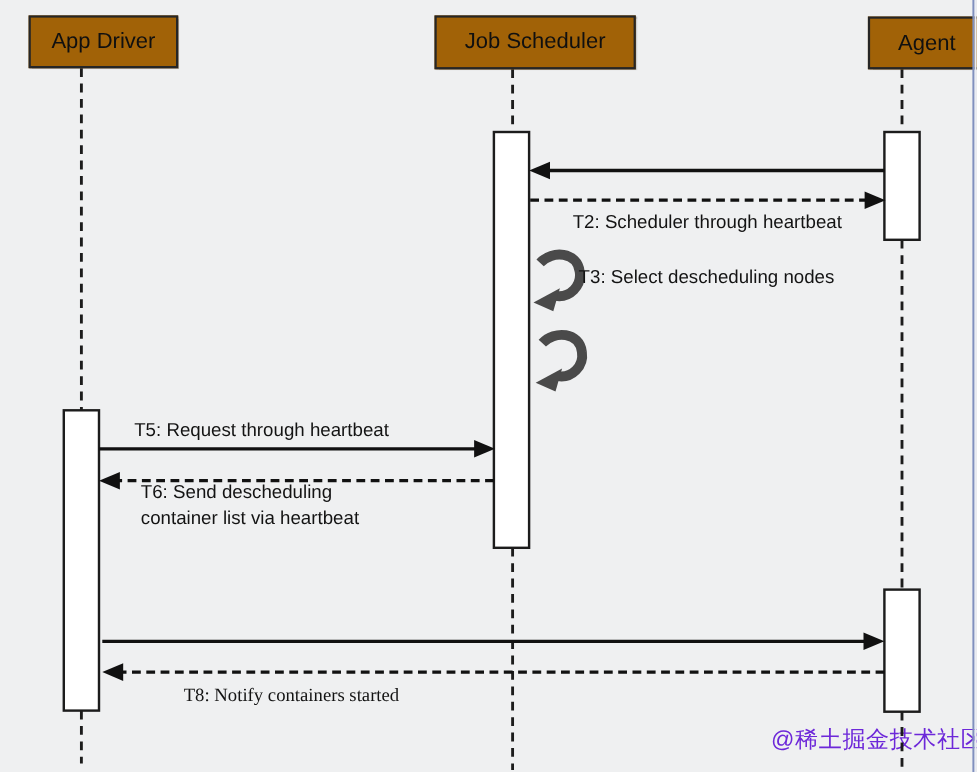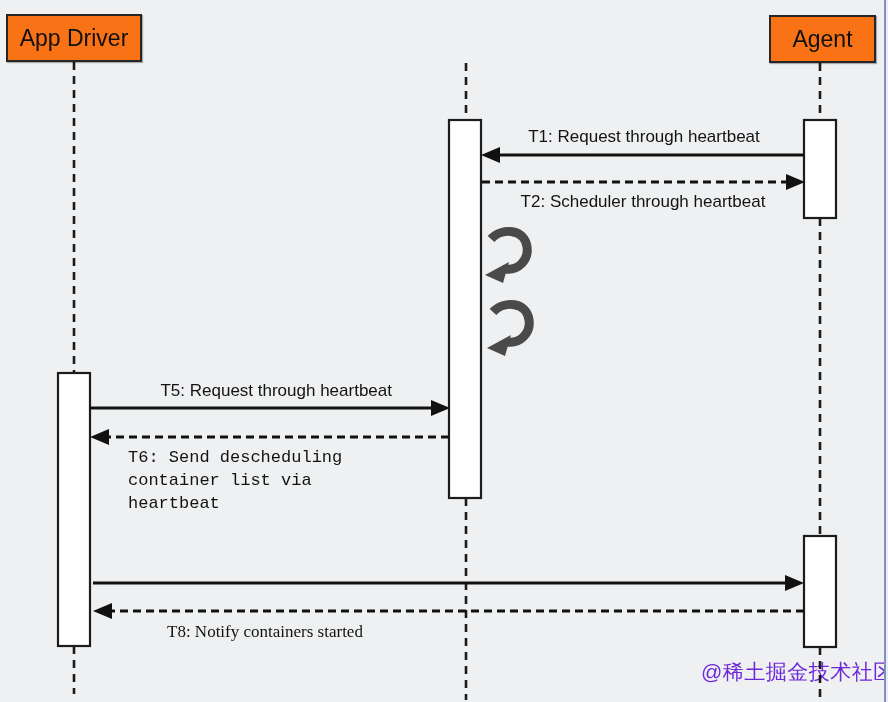--- a/index.html
+++ b/index.html
@@ -2,38 +2,39 @@
 <html><head>
 <meta charset="utf-8">
 <style>
   html,body{margin:0;padding:0;background:#d9dadc;}
   .stage{
     position:relative;width:888px;height:702px;background:#eff0f1;
     font-family:"Liberation Sans",sans-serif;overflow:hidden;
   }
   .wires{position:absolute;left:0;top:0;z-index:1;}
   .actor{
-    position:absolute;z-index:2;background:#f97316;border:2px solid #262626;
+    position:absolute;z-index:2;background:#a16207;border:2px solid #262626;
     display:flex;align-items:center;justify-content:center;
-    font-size:23px;color:#101010;box-shadow:1px 1px 1px rgba(0,0,0,0.28);
+    font-size:20px;color:#101010;box-shadow:1px 1px 1px rgba(0,0,0,0.28);
     box-sizing:border-box;
+    margin-left:20px;
   }
   .actor-app{left:6px;top:14px;width:136px;height:48px;}
   .actor-job{left:375px;top:14px;width:183px;height:49px;}
   .actor-agent{left:769px;top:15px;width:107px;height:48px;}
   .msg{
     position:absolute;z-index:2;font-size:17px;line-height:23px;color:#131313;
     white-space:normal;
   }
   .t1{left:508px;top:125px;width:272px;text-align:center;white-space:nowrap;}
   .t2{left:505px;top:190px;width:276px;text-align:center;white-space:nowrap;}
   .t3{left:526px;top:240px;white-space:nowrap;}
   .t4{left:530px;top:311px;width:200px;}
-  .t5{left:122px;top:379px;width:270px;text-align:right;white-space:nowrap;}
-  .t6{left:128px;top:446px;width:220px;font-family:Liberation Mono, monospace;}
+  .t5{left:122px;top:379px;width:270px;text-align:left;white-space:nowrap;}
+  .t6{left:128px;top:436px;width:220px;}
   .t7{left:167px;top:555px;white-space:nowrap;}
   .t8{left:167px;top:620px;white-space:nowrap;font-family:Liberation Serif, serif;}
   .watermark{
     position:absolute;left:701px;top:658px;width:170px;z-index:0;
     font-size:21px;color:#6d28d9;letter-spacing:0.5px;white-space:nowrap;
   }
   .edge-blue{position:absolute;top:0;right:2px;width:2px;height:702px;background:#8090be;z-index:3;}
   .edge-light{position:absolute;top:0;right:0;width:2px;height:702px;background:#e9ecf3;z-index:3;}
 </style>
 </head>
@@ -105,25 +106,28 @@
 
     <g stroke="#111" fill="#111">
       <line x1="804" y1="611" x2="109" y2="611" stroke-width="3" stroke-dasharray="8 5"></line>
       <polygon points="93,611 112,603 112,619" stroke="none"></polygon>
     </g>
   </svg>
 
   <div class="actor actor-app">
     <span>App Driver</span>
   </div>
+  <div class="actor actor-job">
+    <span>Job Scheduler</span>
+  </div>
   <div class="actor actor-agent">
     <span>Agent</span>
   </div>
 
-  <div class="msg t1">T1: Request through heartbeat</div>
   <div class="msg t2">T2: Scheduler through heartbeat</div>
+  <div class="msg t3">T3: Select descheduling nodes</div>
   <div class="msg t5">T5: Request through heartbeat</div>
   <div class="msg t6">T6: Send descheduling container list via heartbeat</div>
   <div class="msg t8">T8: Notify containers started</div>
 
   <div class="edge-blue"></div>
   <div class="edge-light"></div>
 </div>
 
 </body></html>

